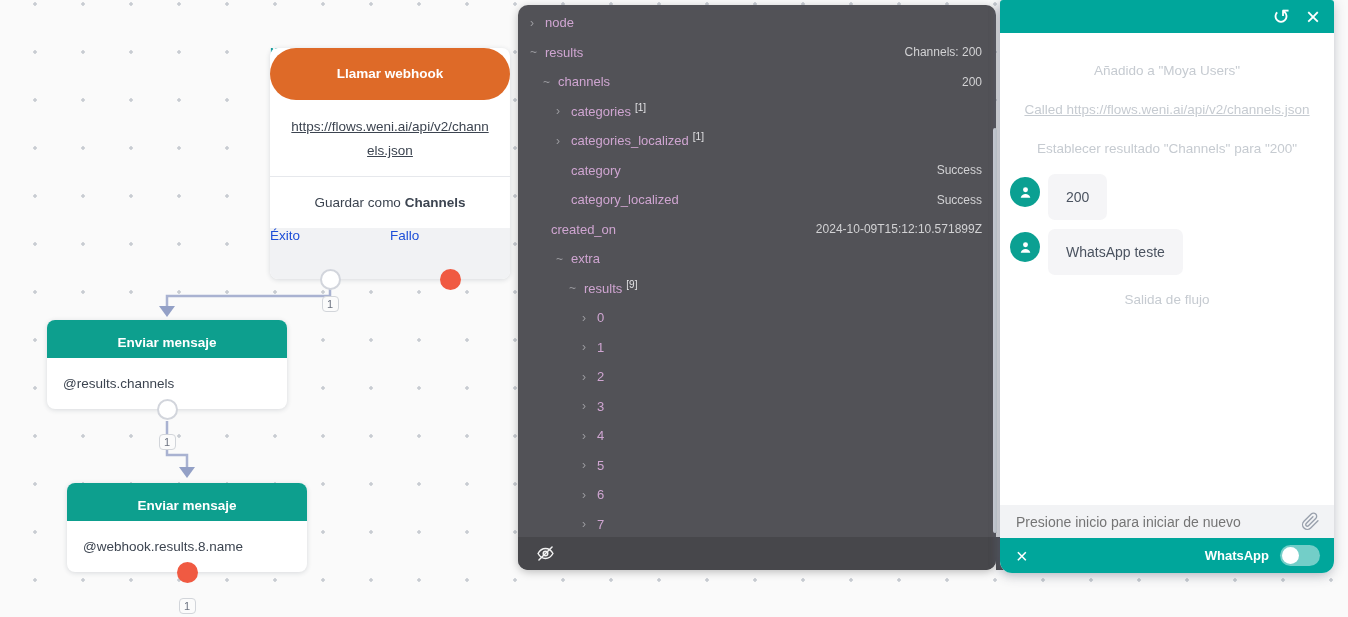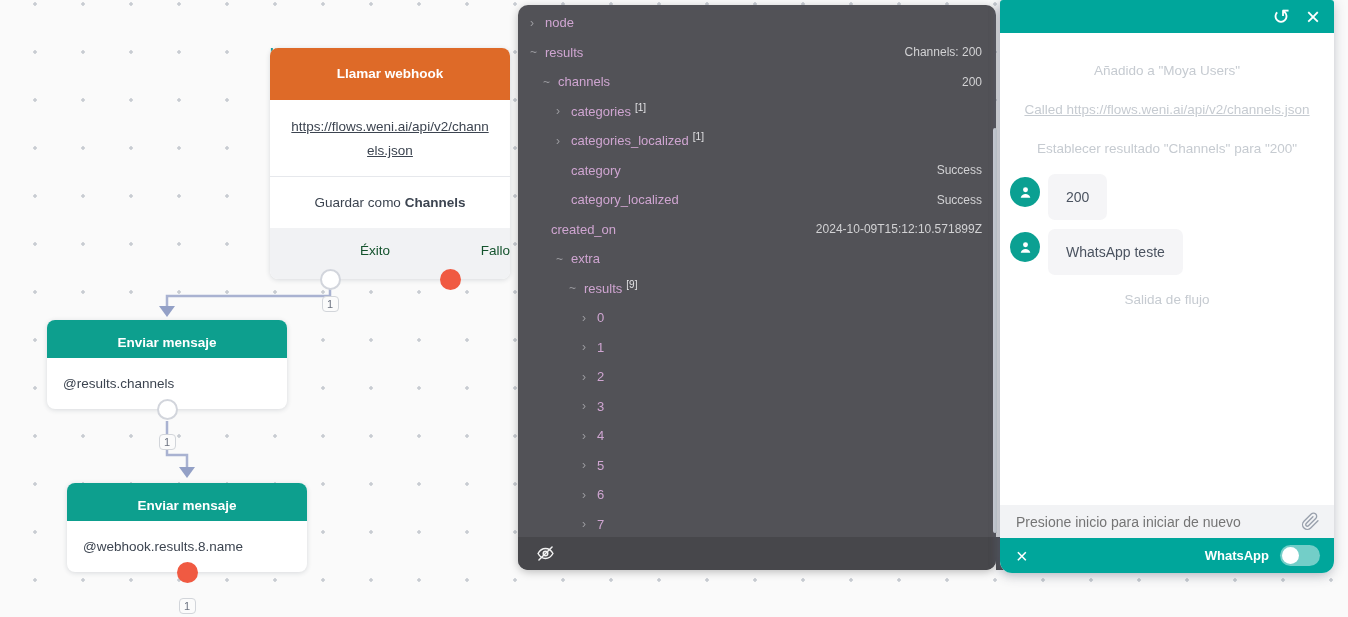--- a/index.html
+++ b/index.html
@@ -29,34 +29,34 @@
   .node {
     position: absolute; width: 240px; background: #fff; border-radius: 8px;
     box-shadow: 0 1px 5px rgba(40,50,70,.16);
     font-size: 13.5px; color: #3c4450;
   }
   .node-header {
     height: 52px; line-height: 52px; border-radius: 8px 8px 0 0;
     color: #fff; font-weight: bold; text-align: center;
   }
   .node-header.teal { height: 38px; line-height: 46px; background: #0d9f8e; }
-  .node-header.orange { background: #de6a28; }
+  .node-header.orange { background: #de6a28; border-radius: 26px; }
   .webhook-url {
     padding: 15px 18px 13px; text-align: center; line-height: 24px;
     text-decoration: underline; word-break: break-all; color: #3c4450;
     cursor: pointer;
   }
   .webhook-save {
     border-top: 1px solid #e6e8ec; padding: 18px 14px; text-align: center;
   }
   .exits {
     background: #f1f2f4; border-radius: 0 0 8px 8px; height: 51px;
     display: flex; position: relative;
   }
-  .exit-cell { flex: 1; text-align: right; color: #14532d; padding-top: 15px; }
+  .exit-cell { flex: 1; text-align: left; color: #1d4ed8; }
   .msg-body { padding: 18px 16px; }
   .port {
     position: absolute; bottom: -11px; width: 21px; height: 21px;
     border-radius: 50%; background: #fff; border: 2px solid #d2d5dc;
   }
   .port.filled { background: #f05a42; border-color: #f05a42; }
   .count-badge {
     position: absolute; min-width: 17px; height: 16px; padding: 0 4px;
     background: #fbfbfb; border: 1px solid #d2d5da; border-radius: 4px;
     font-size: 11px; line-height: 15px; color: #6b7280; text-align: center;

